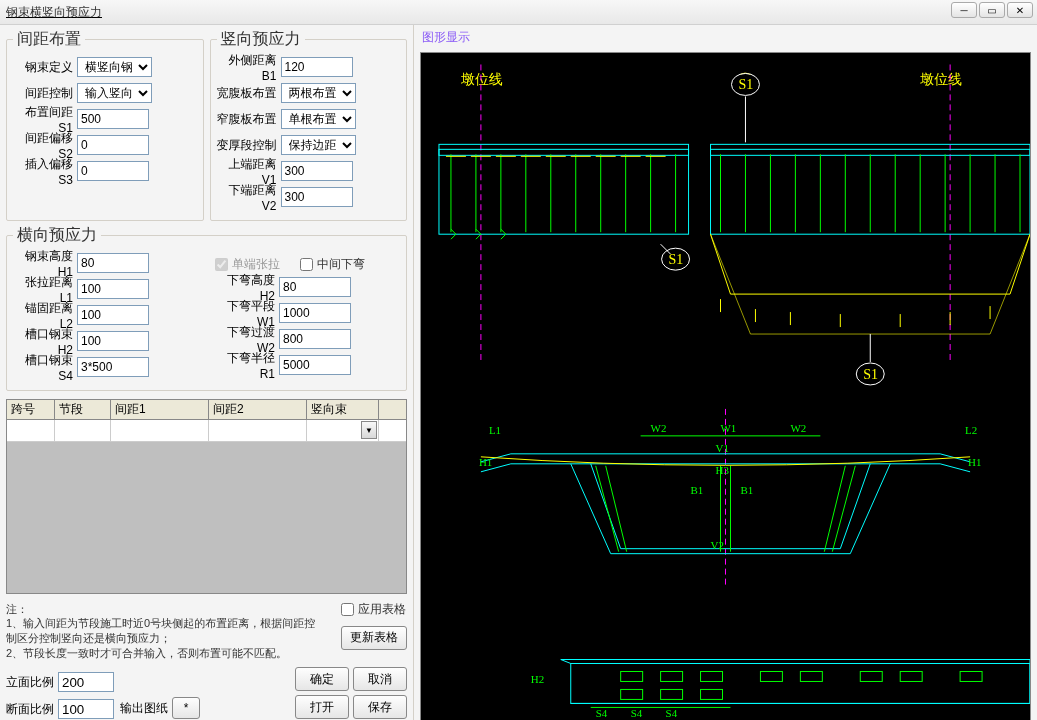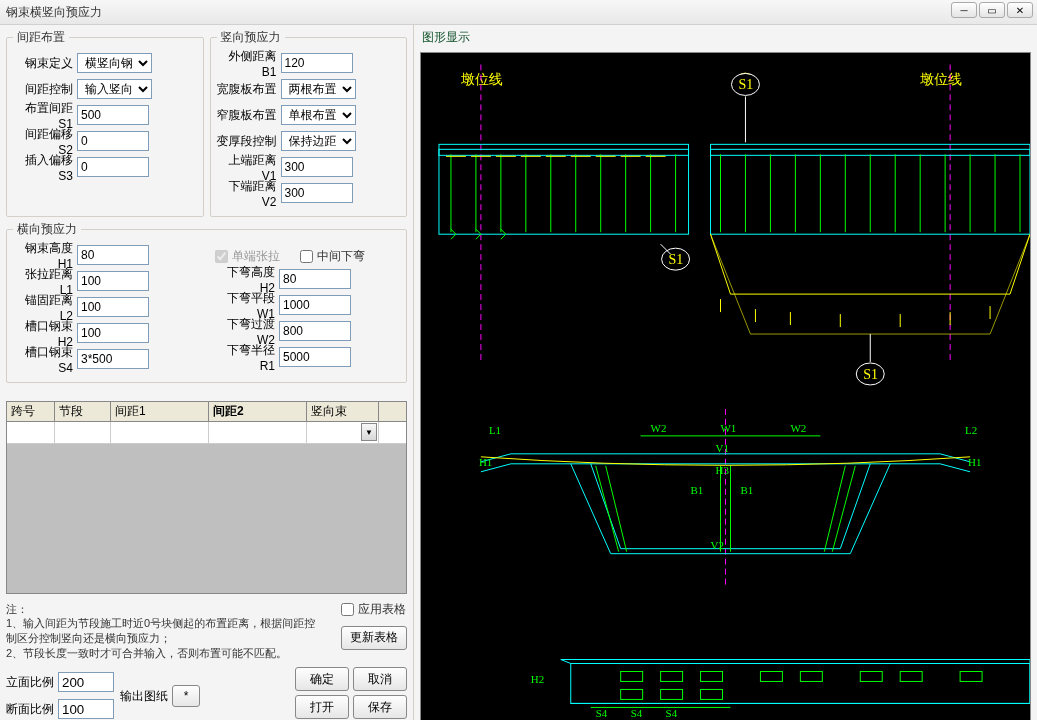--- a/index.html
+++ b/index.html
@@ -12,20 +12,21 @@
   overflow: hidden;
 }
 .titlebar {
   height: 22px;
   background: linear-gradient(#f7f7f7, #e8e8e8);
   border-bottom: 1px solid #d0d0d0;
   display: flex;
   align-items: center;
   padding: 12px 6px;
   position: relative;
+  text-decoration: underline;
 }
 .titlebar .title { color: #333; }
 .titlebar .controls {
   position: absolute; right: 4px; top: 2px;
   display: flex; gap: 2px;
 }
 .titlebar .ctrl {
   width: 26px; height: 16px;
   background: linear-gradient(#fff,#e4e4e4);
   border: 1px solid #aaa;
@@ -47,38 +48,38 @@
   flex-direction: column;
 }
 .right-panel {
   flex: 1;
   display: flex;
   flex-direction: column;
   background: #f4f4f4;
 }
 .right-panel-header {
   padding: 4px 8px;
-  color: #14532d;
+  color: #8b5cf6;
 }
 .canvas-area {
   flex: 1;
   margin: 2px 6px 6px 6px;
   background: #000;
   position: relative;
   border: 1px solid #888;
 }
 fieldset {
   border: 1px solid #d4d0c8;
   border-radius: 2px;
   padding: 6px 6px 8px 6px;
   margin-bottom: 4px;
   background: #f4f4f4;
 }
 fieldset legend {
-  font-size: 12px;
+  font-size: 16px;
   color: #333;
   padding: 0 4px;
 }
 .row2 { display: flex; gap: 6px; }
 .row2 > fieldset { flex: 1; }
 .form-row {
   display: flex;
   align-items: center;
   margin-bottom: 4px;
   height: 22px;
@@ -101,21 +102,21 @@
 .chk-row { display: flex; align-items: center; gap: 4px; height: 20px; margin: 2px 0; }
 .chk-row input[type="checkbox"] { width: 13px; height: 13px; }
 .chk-row label { color: #333; }
 .chk-row label.disabled { color: #999; }
 .table-area {
   border: 1px solid #888;
   background: #bfbfbf;
   height: 225px;
   display: flex;
   flex-direction: column;
-  margin-top: 14px;
+  margin-top: 4px;
 }
 .table-hdr {
   display: flex;
   height: 20px;
   background: #ece9d8;
   border-bottom: 1px solid #888;
 }
 .table-hdr div {
   border-right: 1px solid #888;
   padding: 2px 4px;
@@ -139,21 +140,21 @@
   right: 1px; top: 1px;
   width: 16px; height: 18px;
   background: linear-gradient(#f8f8f8,#d8d8d8);
   border: 1px solid #888;
   display: flex; align-items: center; justify-content: center;
   font-size: 8px;
 }
 .col-kh { width: 48px; }
 .col-jd { width: 56px; }
 .col-j1 { width: 98px; }
-.col-j2 { width: 98px; font-weight: bold; }
+.col-j2 { width: 98px; }
 .col-zx { width: 72px; }
 .notes {
   margin-top: 4px;
   font-size: 11px;
   color: #333;
   line-height: 1.35;
 }
 .notes .hdr { }
 .bottom-bar {
   margin-top: 6px;
@@ -362,21 +363,21 @@
       <div class="col1">
         <div class="r">
           <label>立面比例</label>
           <input type="text" value="200" style="">
         </div>
         <div class="r">
           <label>断面比例</label>
           <input type="text" value="100" style="">
         </div>
       </div>
-      <div style="display:flex; align-items:center; gap:4px; margin-bottom:12px;">
+      <div style="display:flex; align-items:center; gap:4px; margin-bottom:0;">
         <label>输出图纸</label>
         <button class="btn sm">*</button>
       </div>
       <div class="btn-grid">
         <button class="btn">确定</button>
         <button class="btn">取消</button>
         <button class="btn">打开</button>
         <button class="btn">保存</button>
       </div>
     </div>

